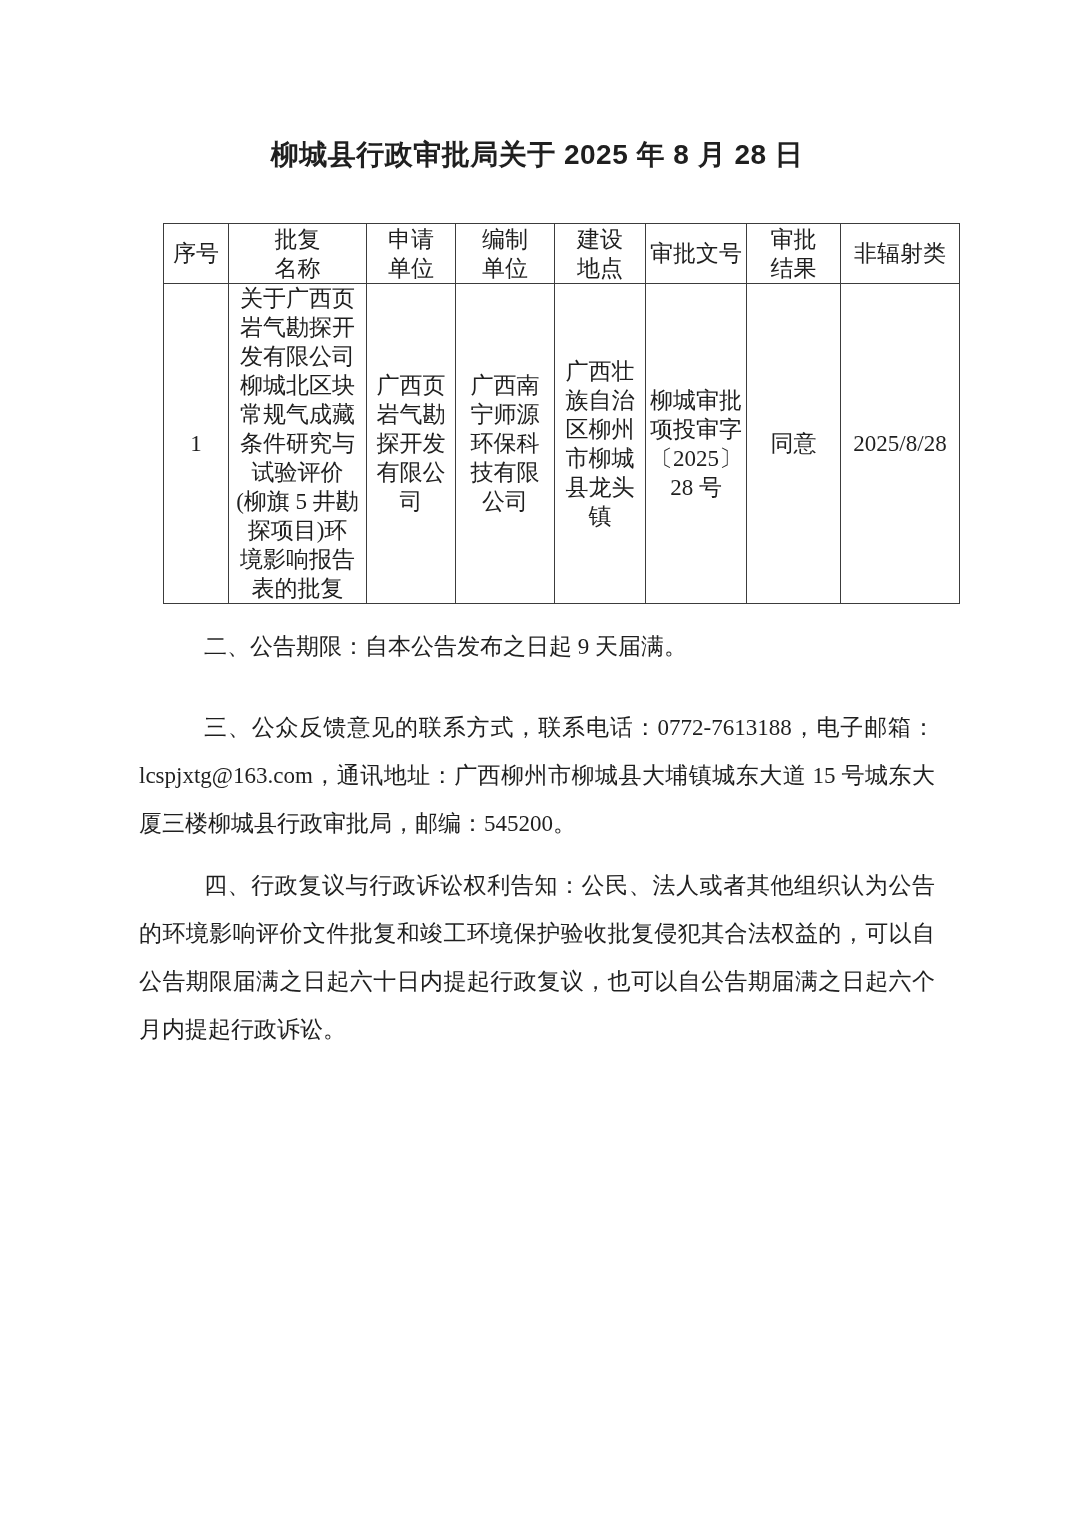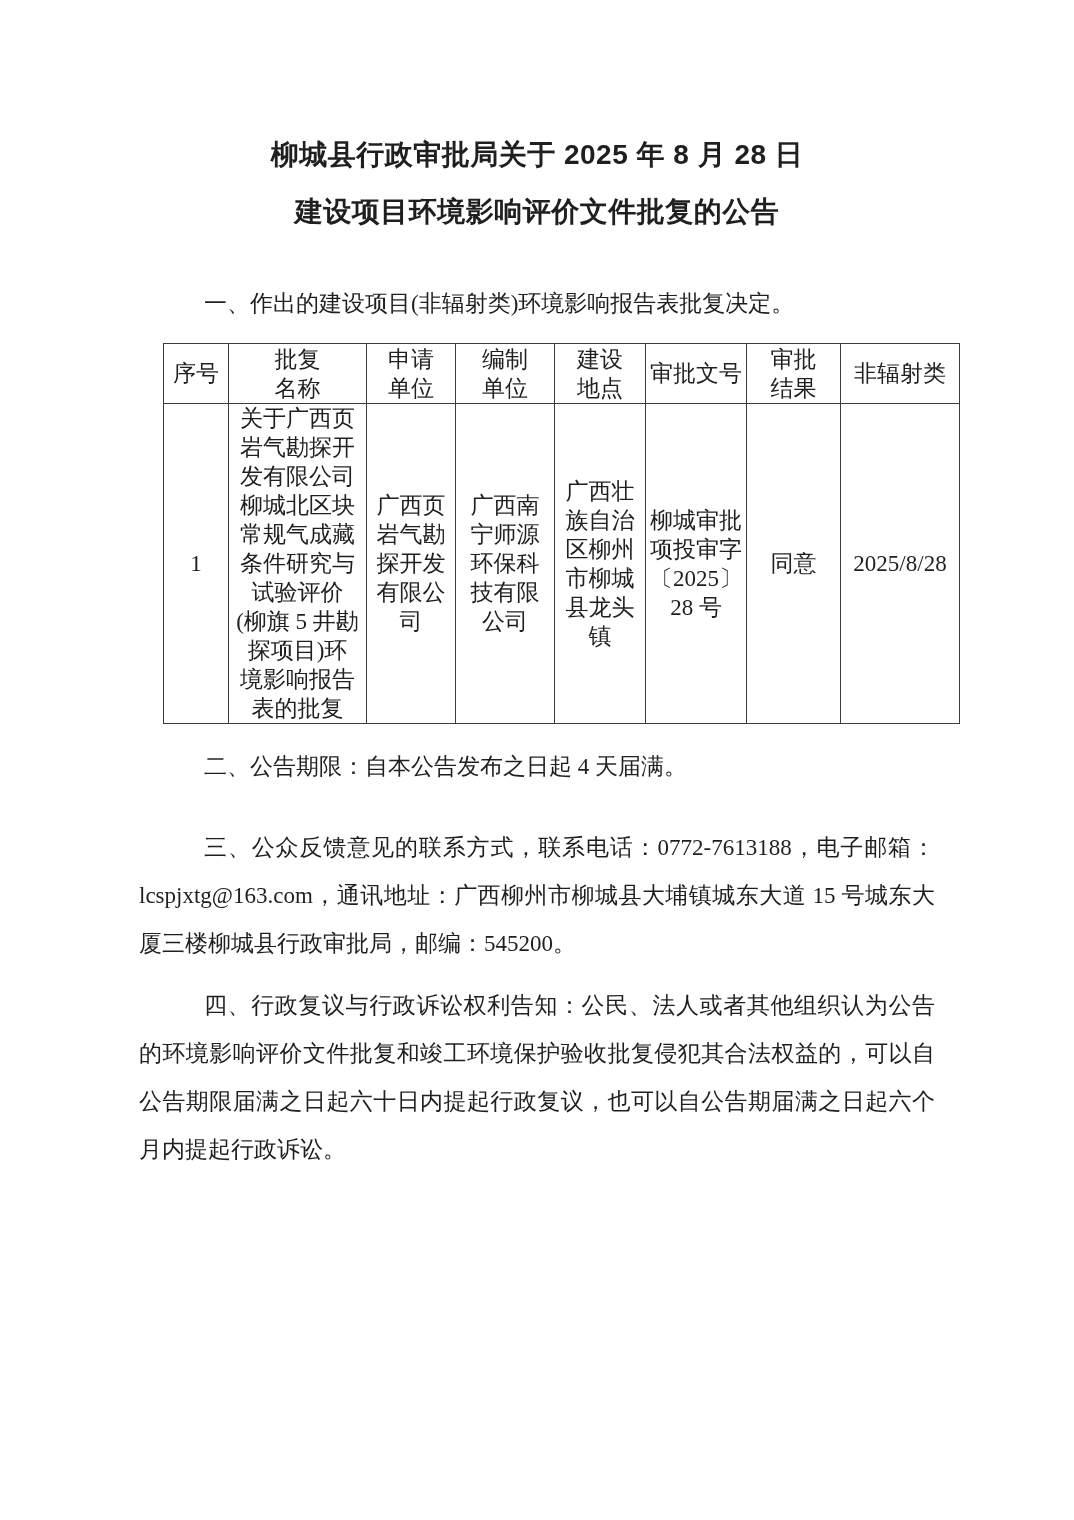--- a/index.html
+++ b/index.html
@@ -63,24 +63,22 @@
   .approval-table thead tr { height: 60px; }
   .approval-table tbody tr { height: 320px; }
 </style>
 </head>
 <body>
 
 <div class="page">
 
   <div class="doc-title">
     <div class="title-line">柳城县行政审批局关于 2025 年 8 月 28 日</div>
-    <div class="title-line">建设项目环境影响评价文件批复的公告</div>
   </div>
 
-  <p class="para s1">一、作出的建设项目(非辐射类)环境影响报告表批复决定。</p>
 
   <table class="approval-table">
     <colgroup>
       <col style="width:65px">
       <col style="width:138px">
       <col style="width:89px">
       <col style="width:99px">
       <col style="width:91px">
       <col style="width:101px">
       <col style="width:94px">
@@ -136,19 +134,19 @@
         <td>柳城审批
 项投审字
 〔2025〕
 28 号</td>
         <td>同意</td>
         <td>2025/8/28</td>
       </tr>
     </tbody>
   </table>
 
-  <p class="para s2">二、公告期限：自本公告发布之日起 4 天届满。</p>
+  <p class="para s2">二、公告期限：自本公告发布之日起 9 天届满。</p>
 
   <p class="para s3">三、公众反馈意见的联系方式，联系电话：0772-7613188，电子邮箱：lcspjxtg@163.com，通讯地址：广西柳州市柳城县大埔镇城东大道 15 号城东大厦三楼柳城县行政审批局，邮编：545200。</p>
 
   <p class="para s4">四、行政复议与行政诉讼权利告知：公民、法人或者其他组织认为公告的环境影响评价文件批复和竣工环境保护验收批复侵犯其合法权益的，可以自公告期限届满之日起六十日内提起行政复议，也可以自公告期届满之日起六个月内提起行政诉讼。</p>
 
 </div>
 
 </body></html>

